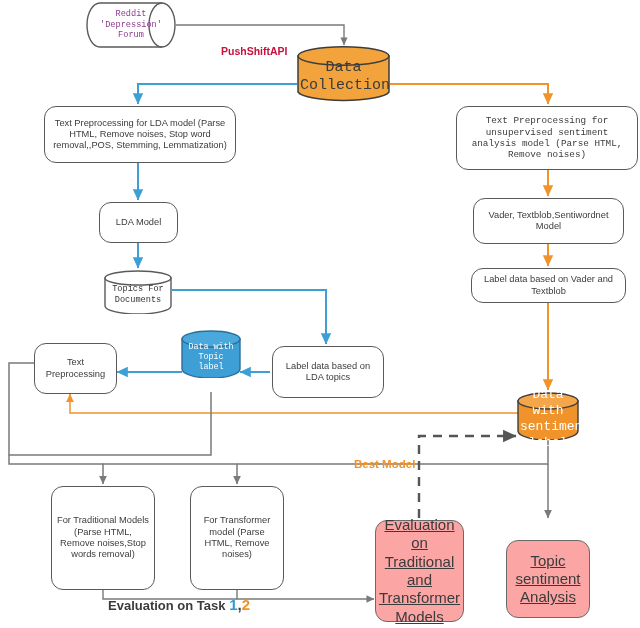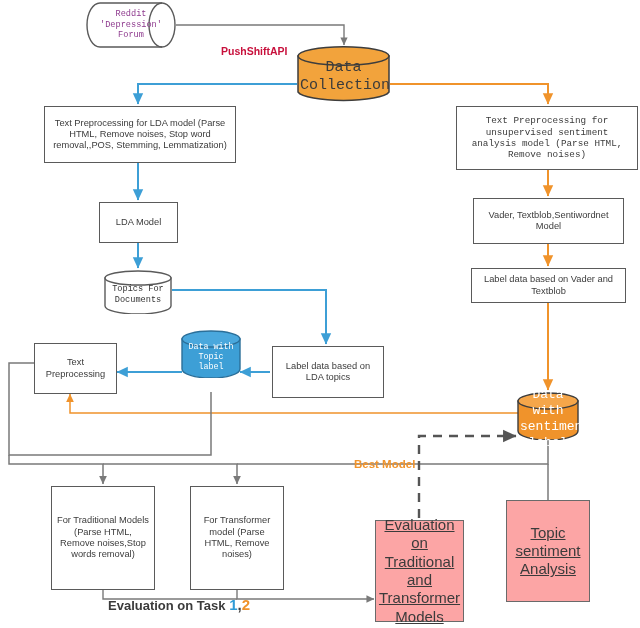--- a/index.html
+++ b/index.html
@@ -3,21 +3,21 @@
 <meta charset="utf-8">
 <style>
   html,body{margin:0;padding:0;background:#ffffff;}
   body{width:640px;height:628px;position:relative;overflow:hidden;
        font-family:"Liberation Sans","DejaVu Sans",sans-serif;color:#333333;}
   #canvas{position:absolute;left:0;top:0;width:640px;height:628px;}
   svg.wires{position:absolute;left:0;top:0;width:640px;height:628px;pointer-events:none;}
 
   .node{position:absolute;box-sizing:border-box;display:flex;align-items:center;
         justify-content:center;text-align:center;line-height:1.22;}
-  .box{border:1.4px solid #5a5a5a;border-radius:0;background:#ffffff;
+  .box{border:1.4px solid #5a5a5a;border-radius:12px;background:#ffffff;
        font-size:9.3px;color:#3b3b3b;padding:3px 5px;}
   .box.gray{background:#fca5a5;border-color:#6a6a6a;border-width:1.6px;font-size:15px;text-decoration:underline;}
   .cyl{font-size:9.3px;}
   .cyl .cyl-body{position:absolute;left:0;top:0;width:100%;height:100%;}
   .cyl .cyl-txt{position:relative;z-index:3;width:100%;padding:0 3px;box-sizing:border-box;font-family:Liberation Mono, monospace;}
 
   .lbl{position:absolute;font-weight:bold;white-space:nowrap;}
   .lbl-api{font-size:10.5px;color:#c8103c;}
   .lbl-best{font-size:11.5px;color:#f0932b;margin-left:21px;}
   .lbl-task{font-size:13px;color:#3b3b3b;font-weight:bold;}
@@ -142,21 +142,21 @@
     </svg>
     <div class="cyl-txt" style="font-size:13px;color:#ffffff;margin-top:6px;">Data with sentiment label</div>
   </div>
 
   <div class="node box" style="left:51px;top:486px;width:104px;height:104px;">For Traditional Models (Parse HTML, Remove noises,Stop words removal)</div>
 
   <div class="node box" style="left:190px;top:486px;width:94px;height:104px;">For Transformer model (Parse HTML, Remove noises)</div>
 
   <div class="node box gray" style="left:375px;top:520px;width:89px;height:102px;">Evaluation on Traditional and Transformer Models</div>
 
-  <div class="node box gray" style="left:506px;top:500px;width:84px;height:102px;">Topic sentiment Analysis</div>
+  <div class="node box gray" style="left:506px;top:540px;width:84px;height:78px;">Topic sentiment Analysis</div>
 
   <div class="lbl lbl-api" style="left:221px;top:9px;margin-top:36px;">PushShiftAPI</div>
 
   <div class="lbl lbl-best" style="left:333px;top:458px;">Best Model</div>
 
   <div class="lbl lbl-task" style="left:108px;top:596px;">
     <span>Evaluation on Task </span><span class="t1">1</span><span class="tc">,</span><span class="t2">2</span>
   </div>
 
 </div>

